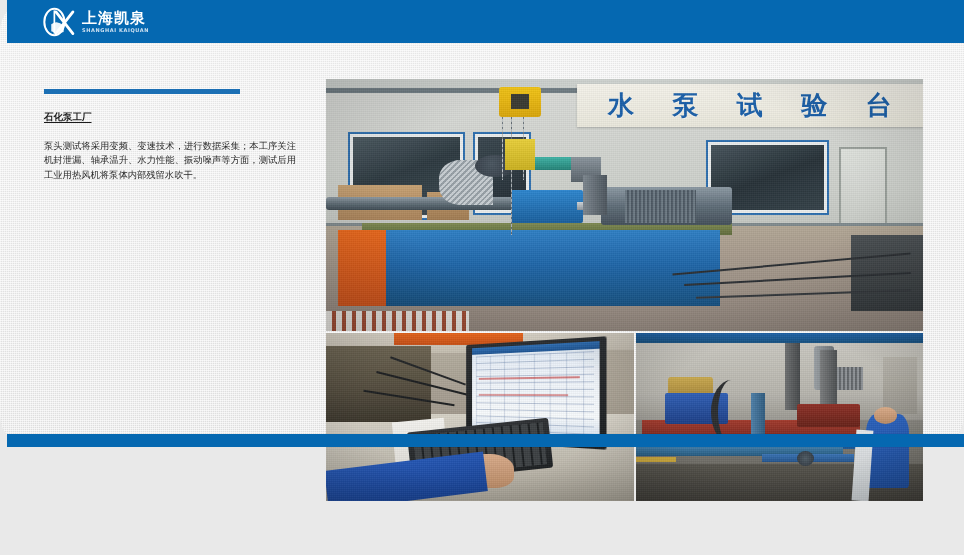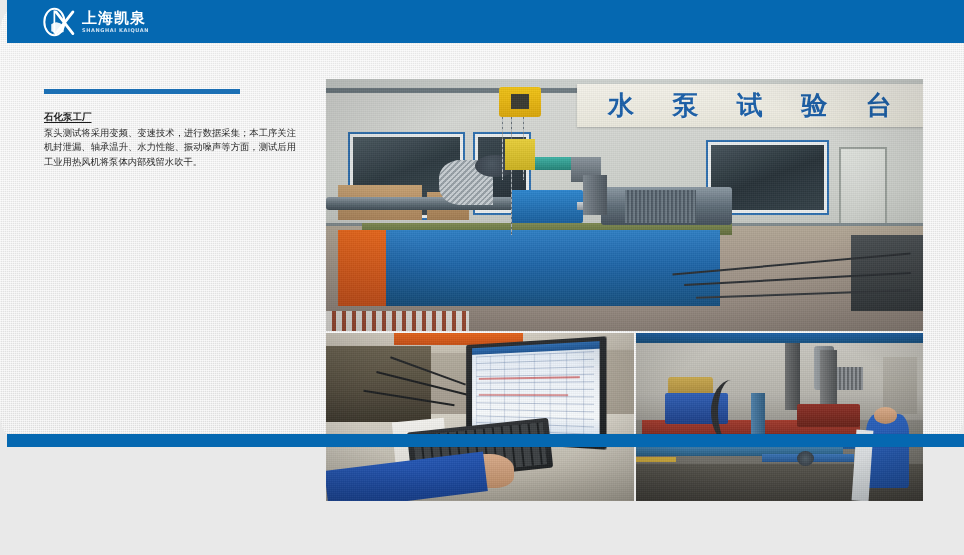--- a/index.html
+++ b/index.html
@@ -125,21 +125,21 @@
     margin-top: 17px;
     font-size: 9.5px;
     font-weight: bold;
     color: #1b1b1b;
     text-decoration: underline;
     text-underline-offset: 2px;
     display: inline-block;
   }
 
   .body-text {
-    margin-top: 2px;
+    margin-top: 15px;
     font-size: 9.3px;
     line-height: 14.4px;
     color: #2a2a2a;
     text-align: justify;
     width: 252px;
   }
 
   
   .collage {
     position: absolute;

